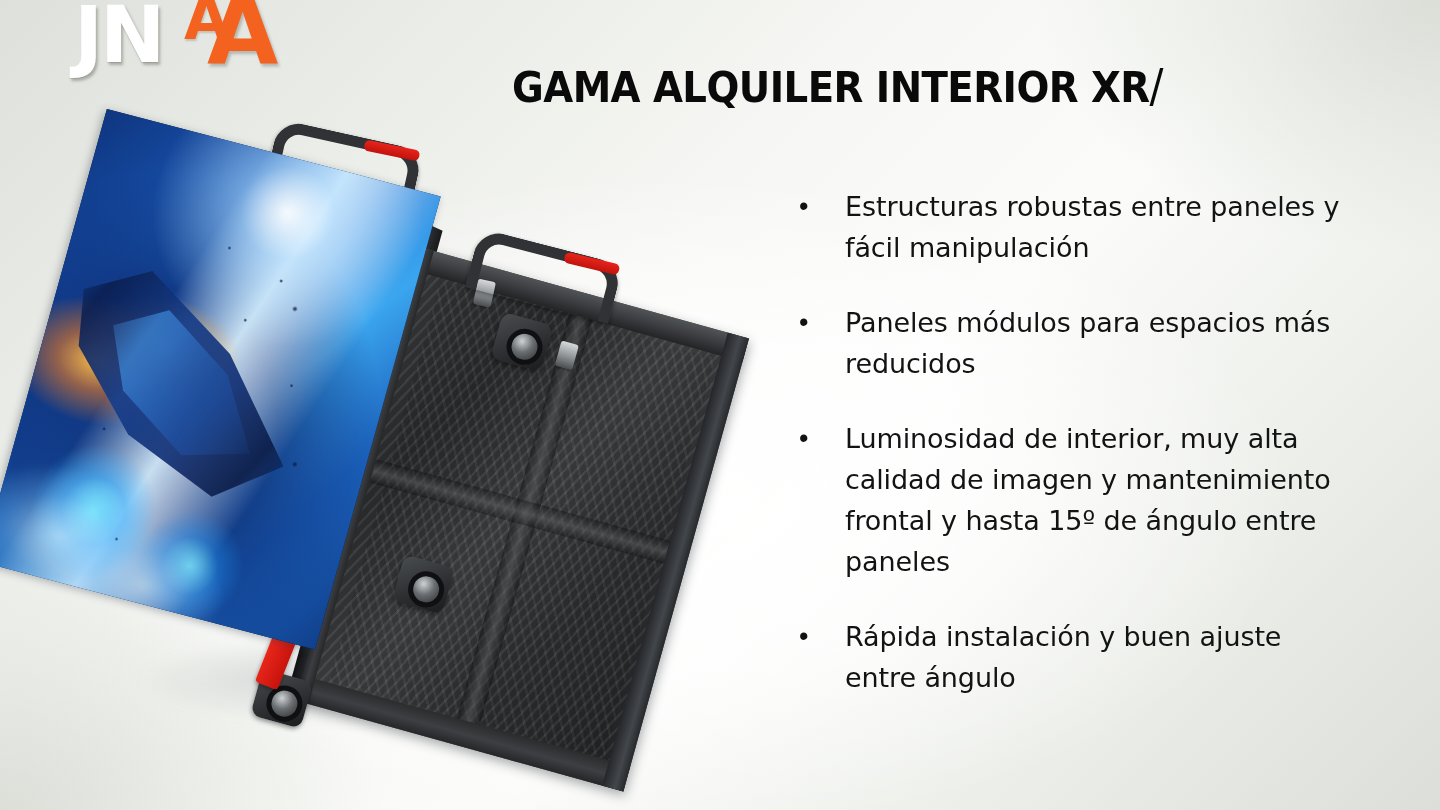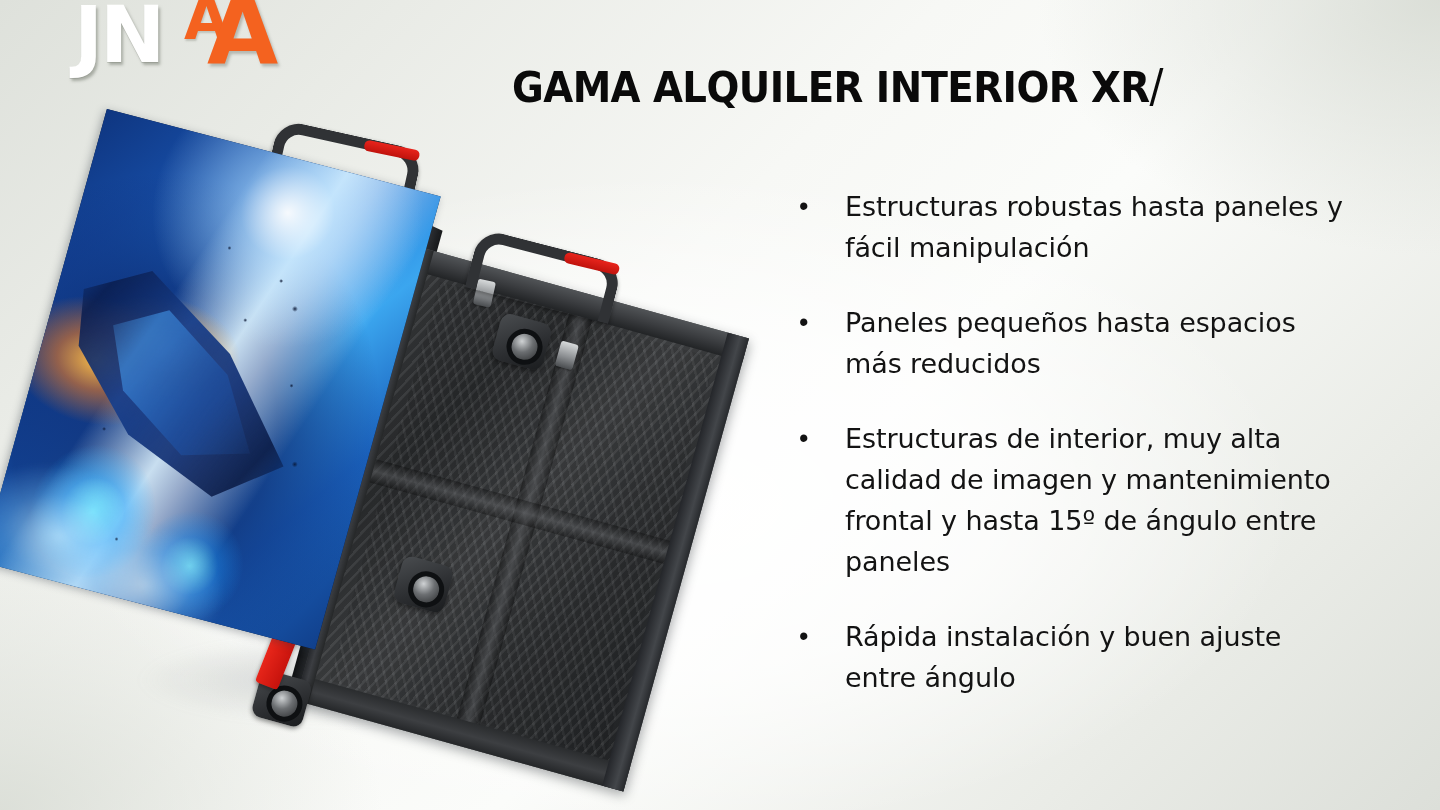--- a/index.html
+++ b/index.html
@@ -525,31 +525,31 @@
         <div class="led-debris"></div>
       </div>
 
     </div>
   </div>
 
   <div id="bullets">
 
     <div class="bullet-row">
       <span class="bullet-dot">•</span>
-      <span class="bullet-text">Estructuras robustas hasta paneles y fácil manipulación</span>
+      <span class="bullet-text">Estructuras robustas entre paneles y fácil manipulación</span>
     </div>
 
     <div class="bullet-row">
       <span class="bullet-dot">•</span>
-      <span class="bullet-text">Paneles pequeños hasta espacios más reducidos</span>
+      <span class="bullet-text">Paneles módulos para espacios más reducidos</span>
     </div>
 
     <div class="bullet-row">
       <span class="bullet-dot">•</span>
-      <span class="bullet-text">Estructuras de interior, muy alta calidad de imagen y mantenimiento frontal y hasta 15º de ángulo entre paneles</span>
+      <span class="bullet-text">Luminosidad de interior, muy alta calidad de imagen y mantenimiento frontal y hasta 15º de ángulo entre paneles</span>
     </div>
 
     <div class="bullet-row">
       <span class="bullet-dot">•</span>
       <span class="bullet-text">Rápida instalación y buen ajuste entre ángulo</span>
     </div>
 
   </div>
 
 </div>

